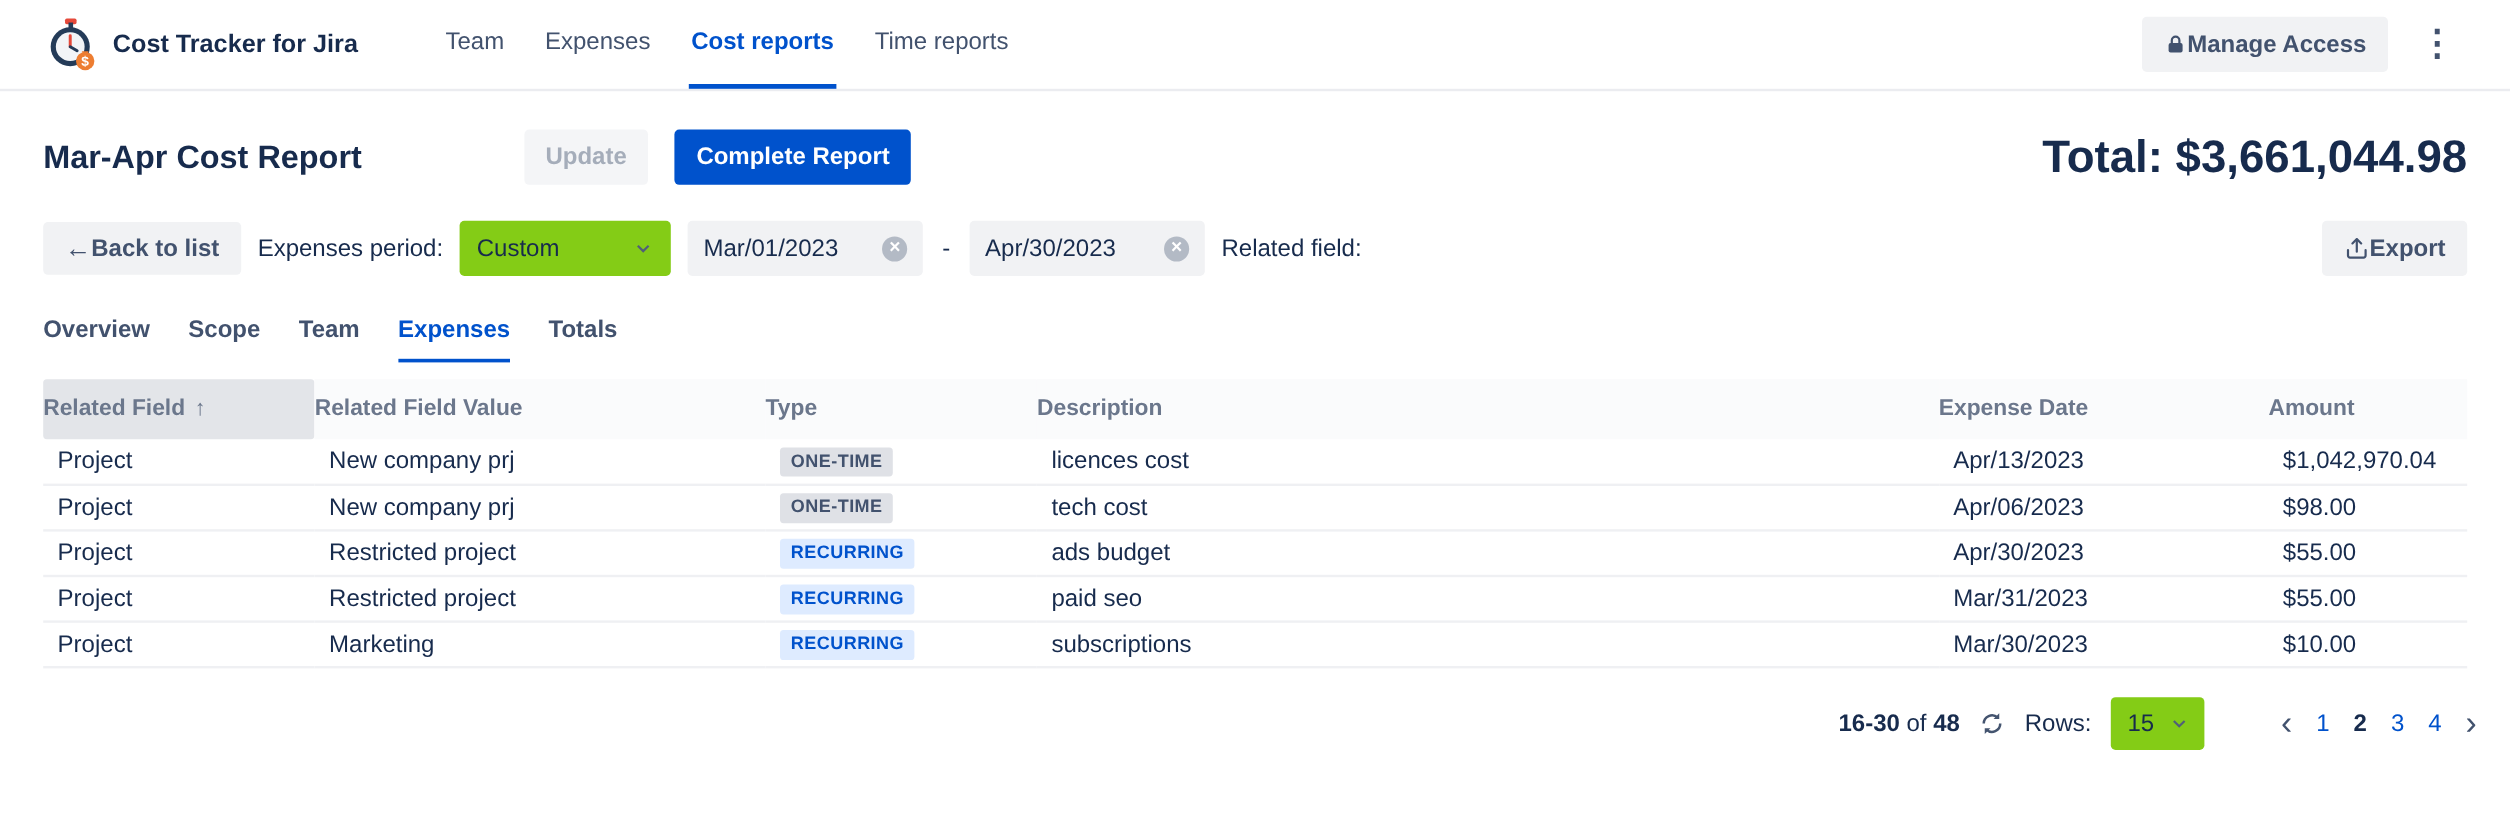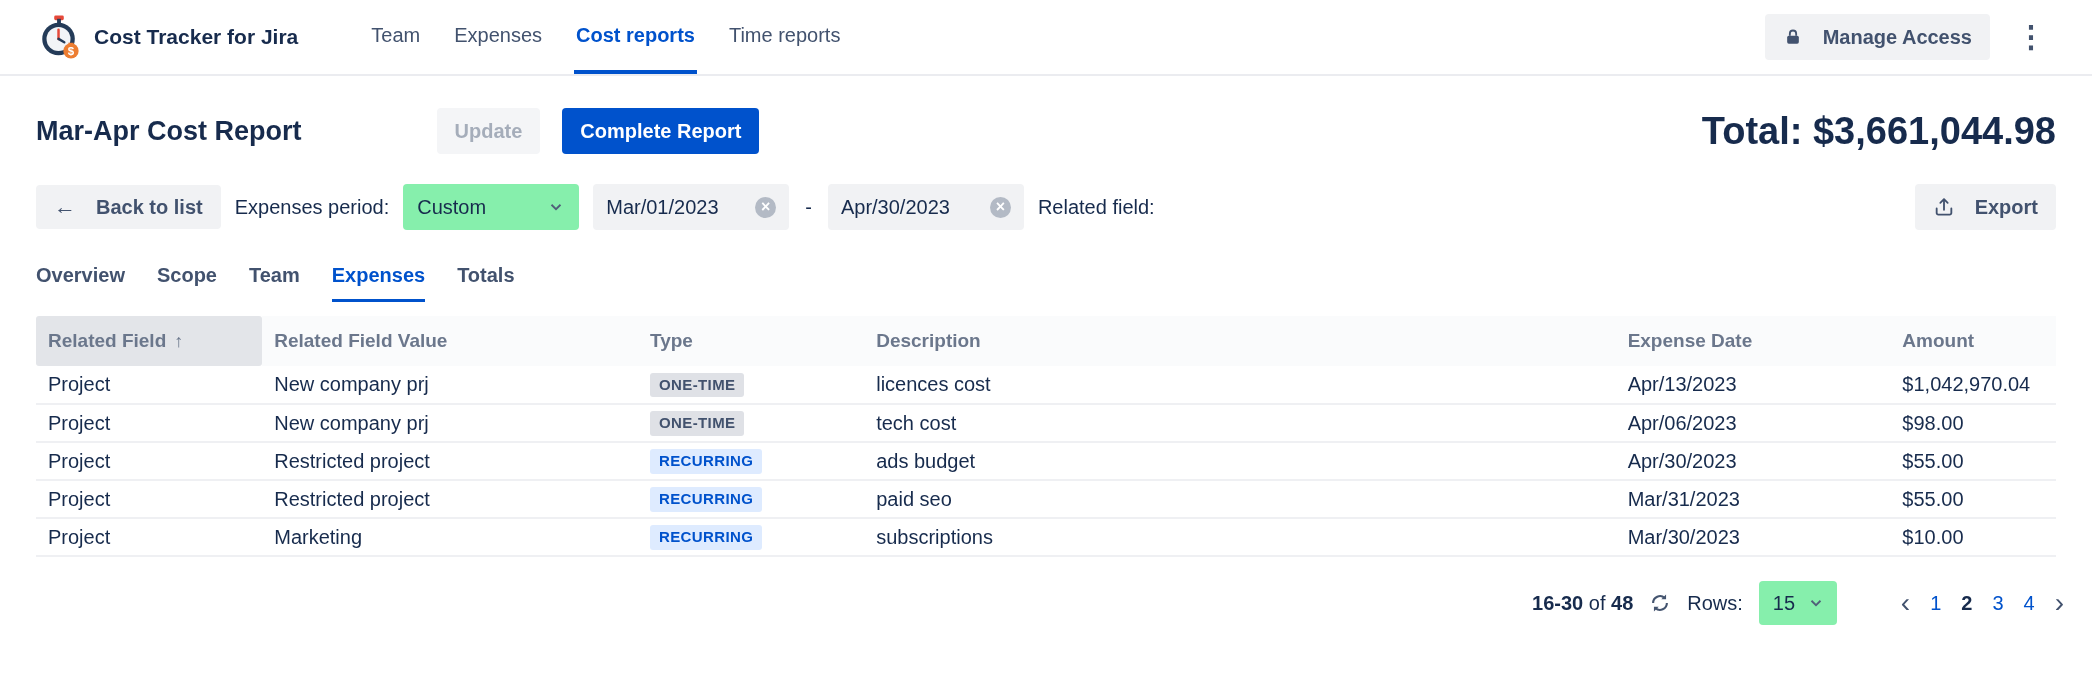--- a/index.html
+++ b/index.html
@@ -21,21 +21,21 @@
   .topnav { display: flex; height: 100%; margin-left: 56px; }
   .nav-item {
     display: flex; align-items: center; height: 100%;
     margin: 0 15px; padding: 0 2px;
     font-size: 20px; font-weight: 500; color: #42526E;
     border-bottom: 4px solid transparent; cursor: pointer; text-decoration: none;
   }
   .nav-item.active { color: #0052CC; font-weight: 600; border-bottom-color: #0052CC; }
   .topbar-right { margin-left: auto; display: flex; align-items: center; gap: 16px; }
   .btn {
-    display: inline-flex; align-items: center; gap: 20px;
+    display: inline-flex; align-items: center; gap: 0;
     height: 46px; padding: 4px 18px; border: none; border-radius: 4px;
     background: #F1F2F4; color: #42526E;
     font-family: inherit; font-size: 20px; font-weight: 600; cursor: pointer;
     white-space: nowrap;
   }
   .btn-primary { background: #0052CC; color: #fff; }
   .btn-disabled { background: #F4F5F7; color: #A5ADBA; cursor: default; }
   .kebab {
     border: none; background: transparent; color: #42526E;
     font-size: 30px; font-weight: 700; line-height: 1;
@@ -54,21 +54,21 @@
 
   
   .filter-row {
     display: flex; align-items: center; gap: 14px;
     padding: 0 36px; margin-top: 30px;
   }
   .filter-label { font-size: 20px; color: #172B4D; white-space: nowrap; }
   .select {
     display: flex; align-items: center; justify-content: space-between; gap: 12px;
     height: 46px; padding: 0 14px; border-radius: 4px;
-    background: #86efac; font-size: 20px; color: #172B4D; cursor: pointer;
+    background: #84cc16; font-size: 20px; color: #172B4D; cursor: pointer;
   }
   .select.period { width: 176px; }
   .select.related { width: 200px; }
   .select.small { width: 78px; height: 44px; }
   .datefield {
     display: flex; align-items: center; justify-content: space-between; gap: 12px;
     height: 46px; width: 196px; padding: 0 13px; border-radius: 4px;
     background: #F1F2F4; font-size: 20px; color: #172B4D; cursor: pointer;
   }
   .clear-icon {
@@ -89,21 +89,21 @@
     cursor: pointer; text-decoration: none;
   }
   .tab.active { color: #0052CC; border-bottom-color: #0052CC; }
 
   
   .table-wrap { padding: 0 36px; margin-top: 14px; }
   table { width: 100%; border-collapse: collapse; }
   thead th {
     background: #FAFBFC; text-align: left;
     font-size: 19px; font-weight: 700; color: #6B778C;
-    height: 50px; padding: 0 12px; white-space: nowrap;
+    height: 50px; padding: 0 0; white-space: nowrap;
   }
   thead th.sorted { background: #E3E5E9; border-radius: 3px; }
   thead th.num, tbody td.num { text-align: left; }
   tbody td {
     font-size: 20px; color: #172B4D;
     height: 38px; padding: 0 12px;
     border-bottom: 2px solid #EFF0F3; white-space: nowrap;
   }
   .sort-arrow { margin-left: 8px; font-size: 18px; color: #6B778C; }
   .badge {

